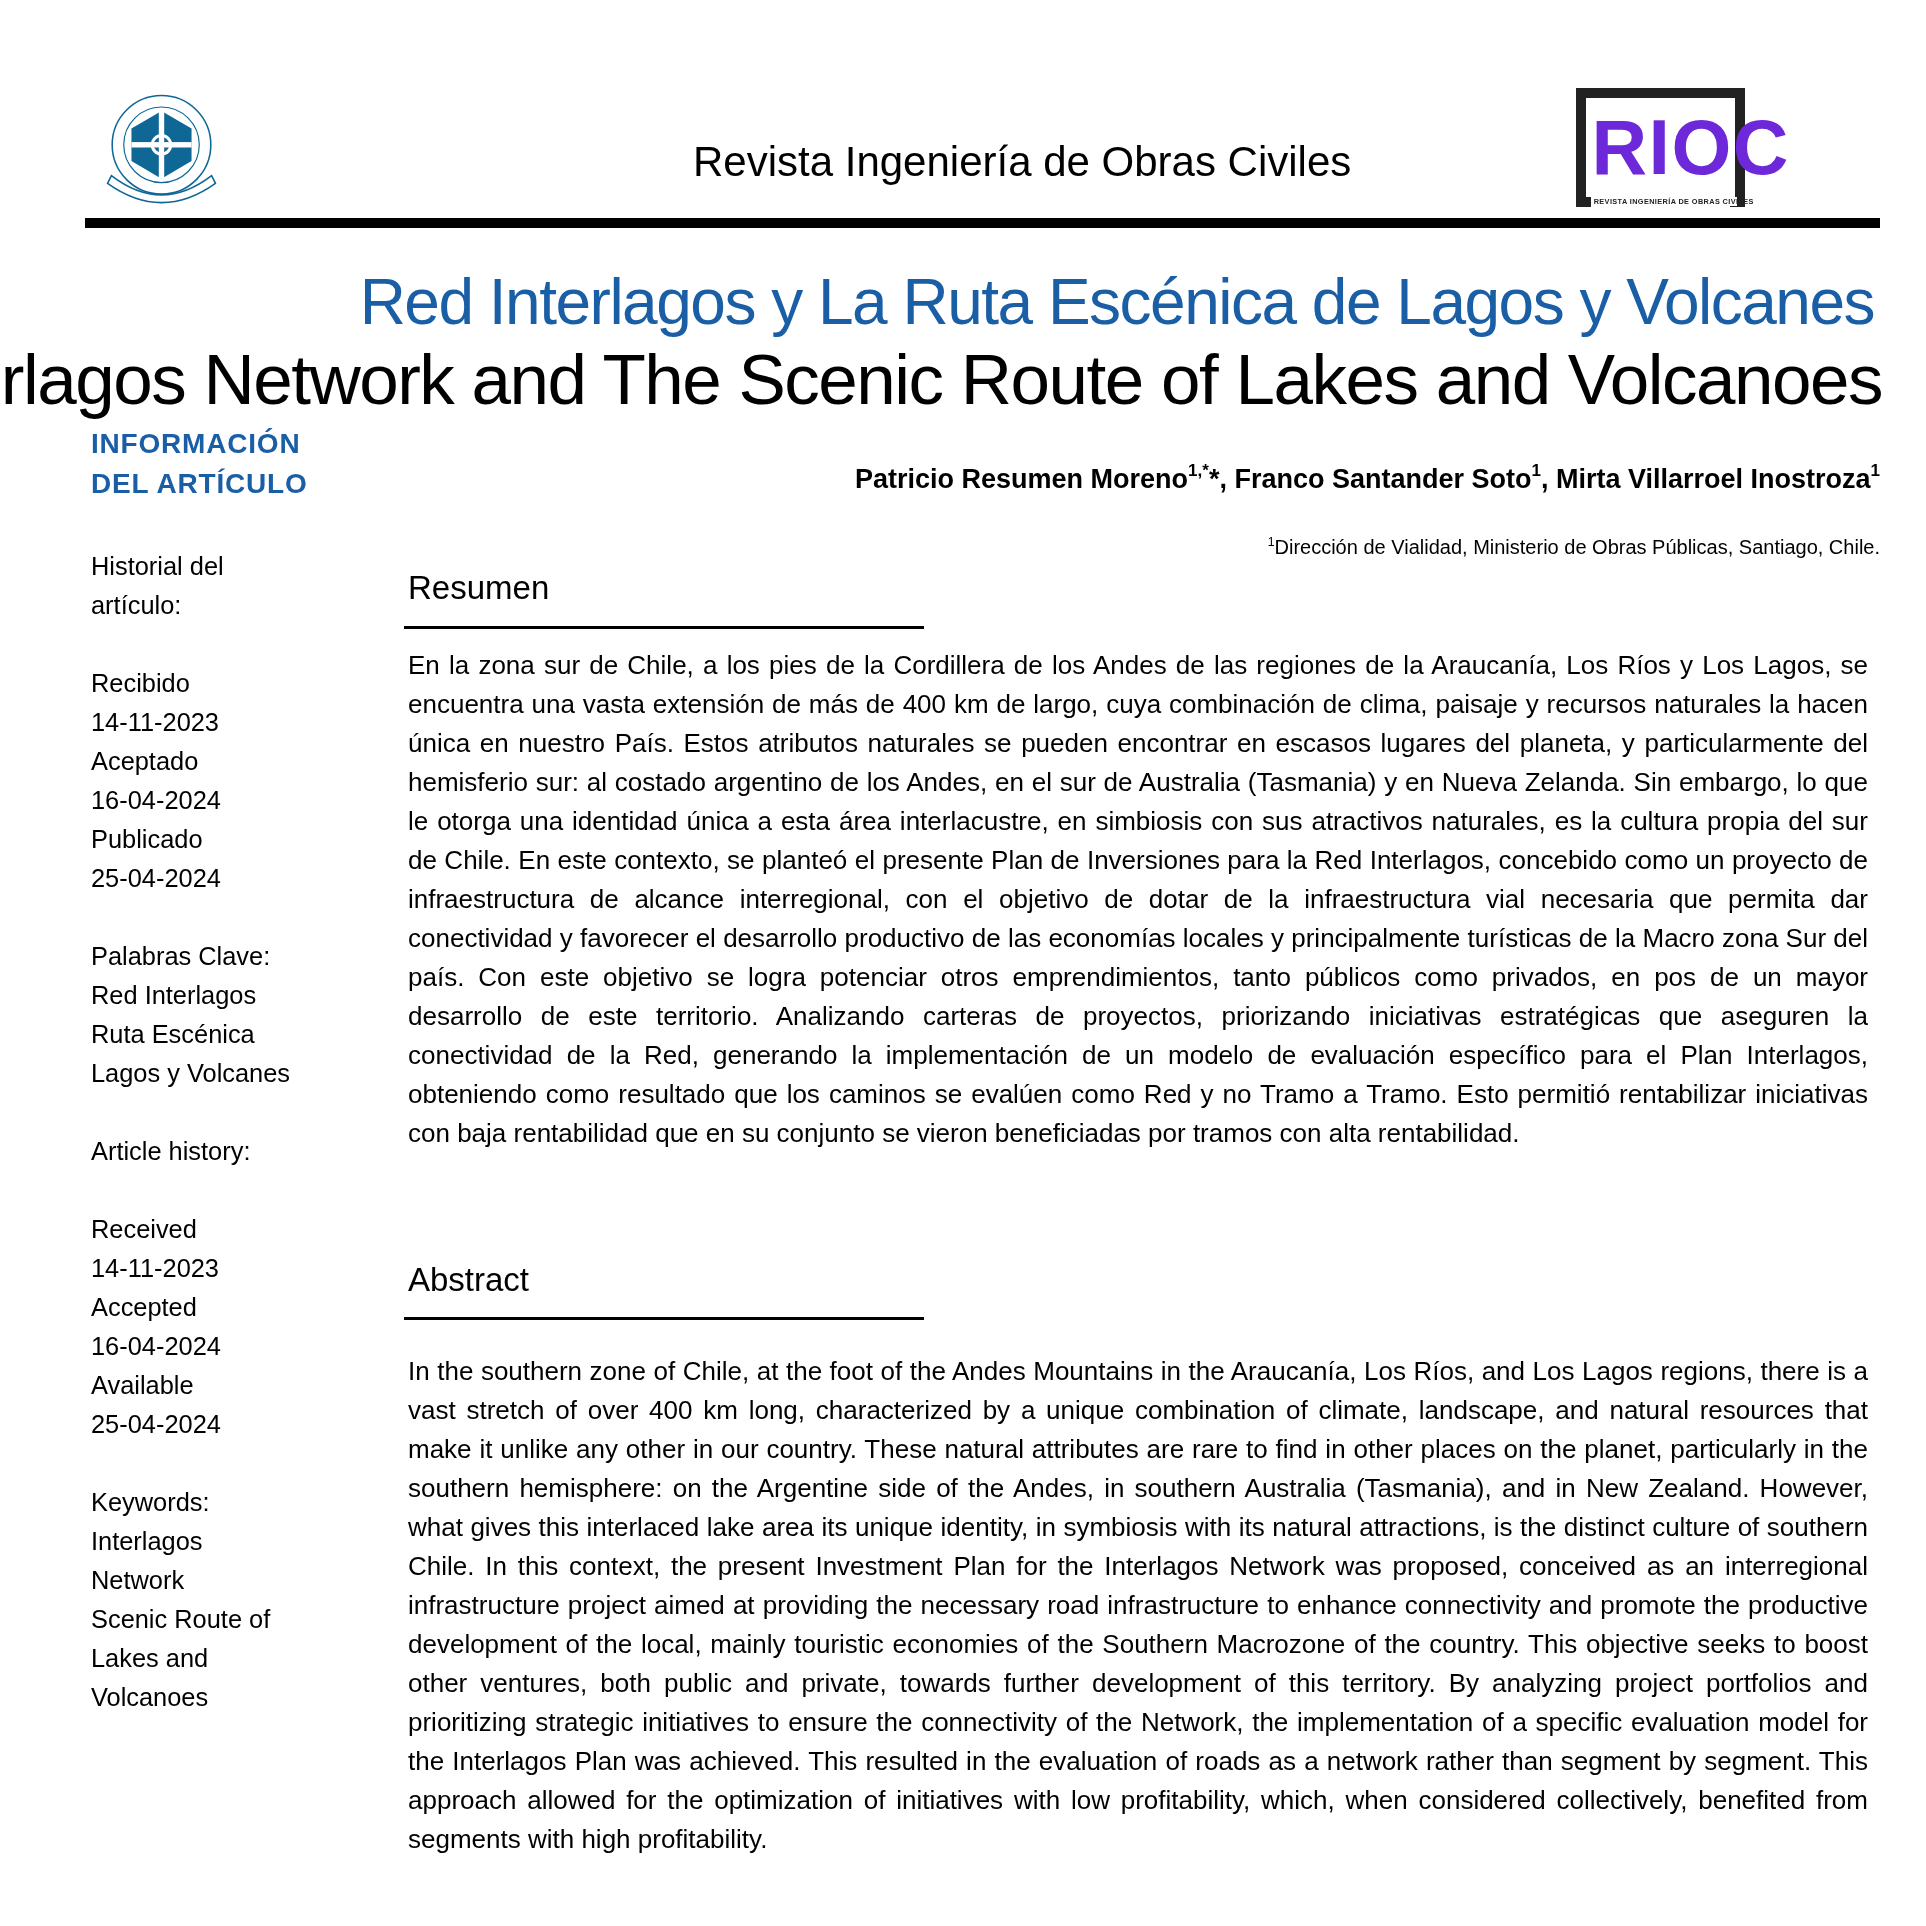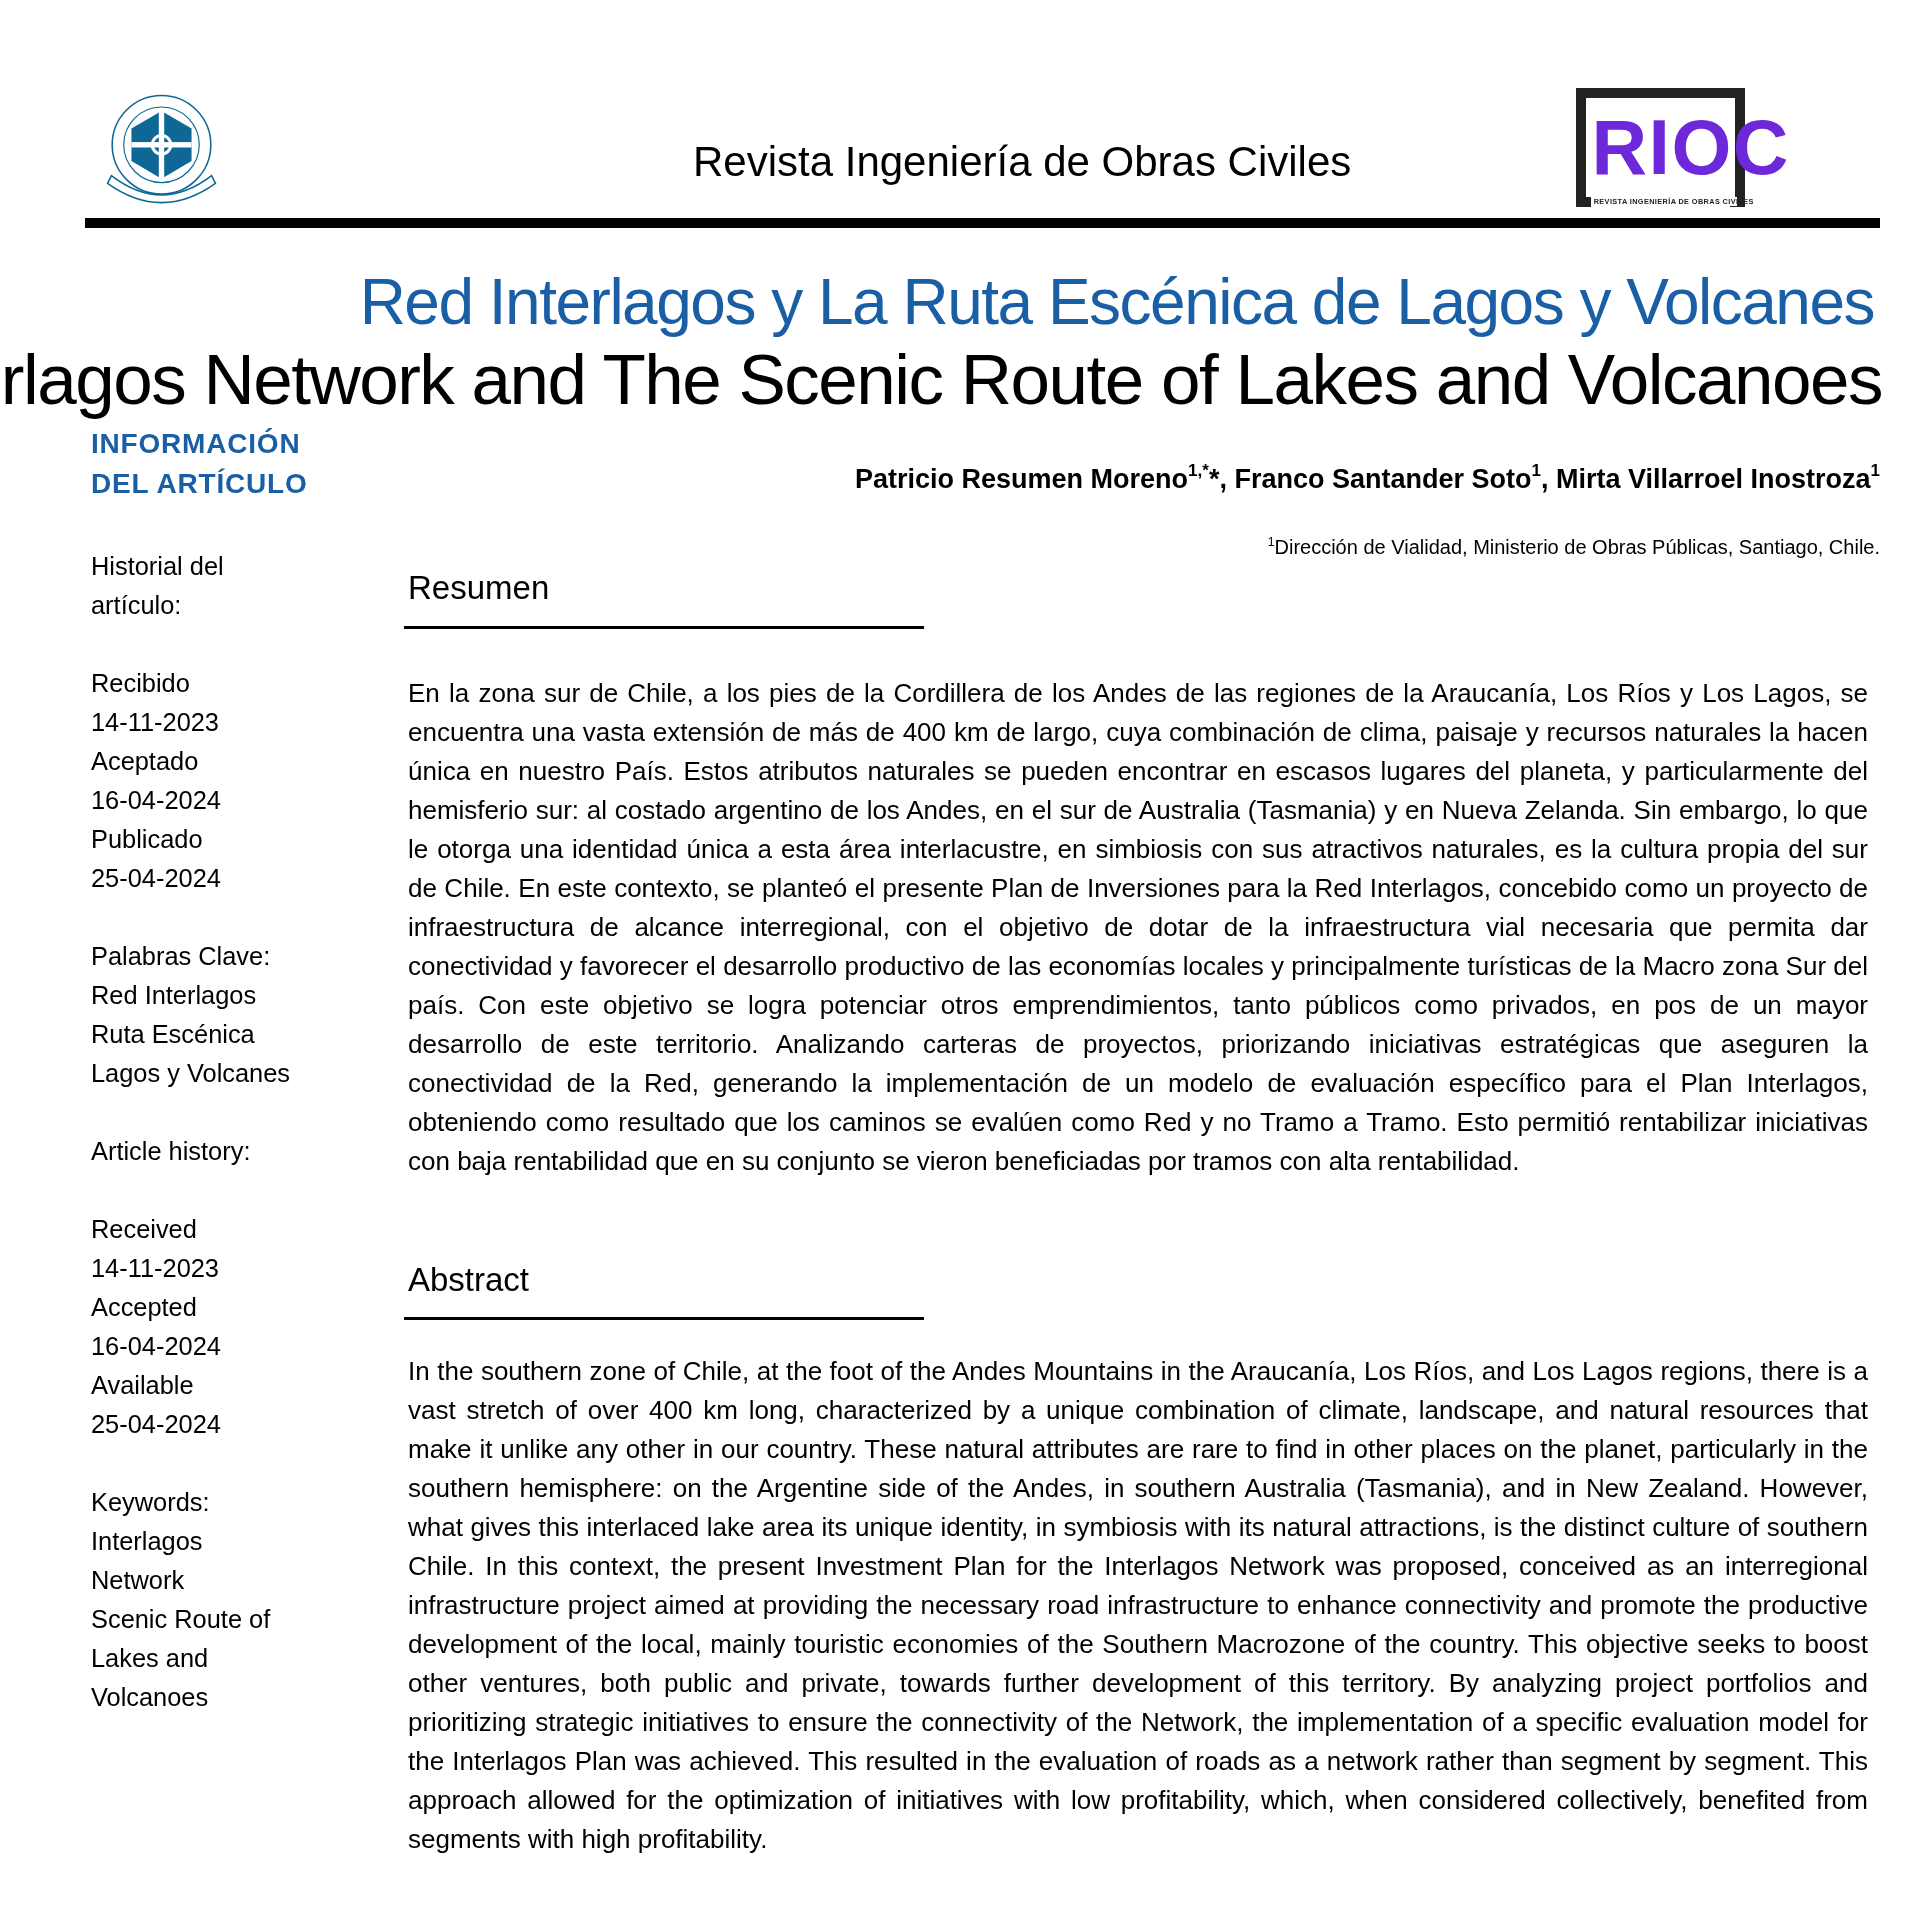--- a/index.html
+++ b/index.html
@@ -41,21 +41,21 @@
 
   
   .sec-head { font-size: 33px; line-height: 39px; }
   .sec-rule { height: 2.7px; background: #000; width: 520px; }
   .resumen-head { left: 408px; top: 568px; }
   .resumen-rule { left: 404px; top: 626px; }
   .abstract-head { left: 408px; top: 1260px; }
   .abstract-rule { left: 404px; top: 1317px; }
 
   .body-text { left: 408px; width: 1460px; font-size: 26px; line-height: 39px; text-align: justify; }
-  .resumen-text { top: 674px; }
+  .resumen-text { top: 646px; }
   .abstract-text { top: 1352px; }
 </style>
 </head>
 <body>
 
 <div class="abs ufro-logo">
   <svg class="ufro-seal" viewBox="0 0 340 340">
     <circle cx="170" cy="150" r="128" fill="none" stroke="#0f6796" stroke-width="4"></circle>
     <circle cx="170" cy="150" r="98" fill="none" stroke="#0f6796" stroke-width="3"></circle>
     <polygon points="170,62 248,108 248,192 170,238 92,192 92,108" fill="#0f6796"></polygon>

